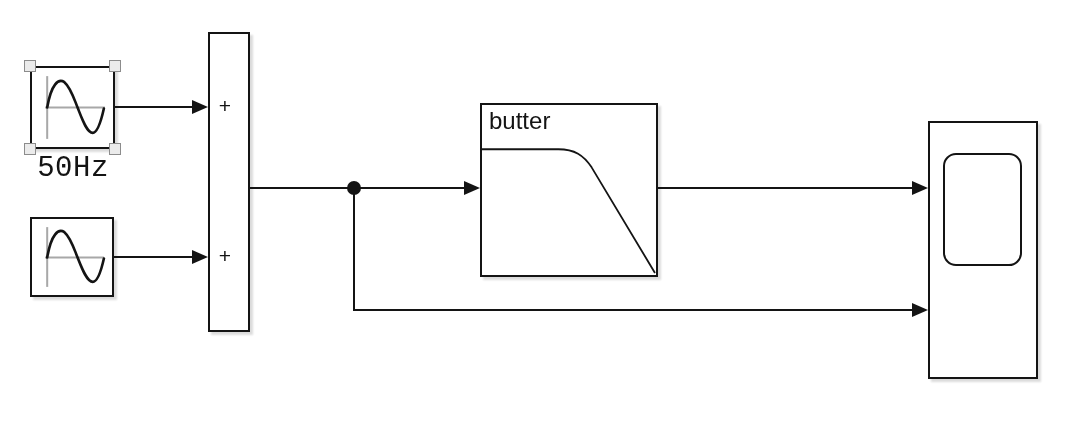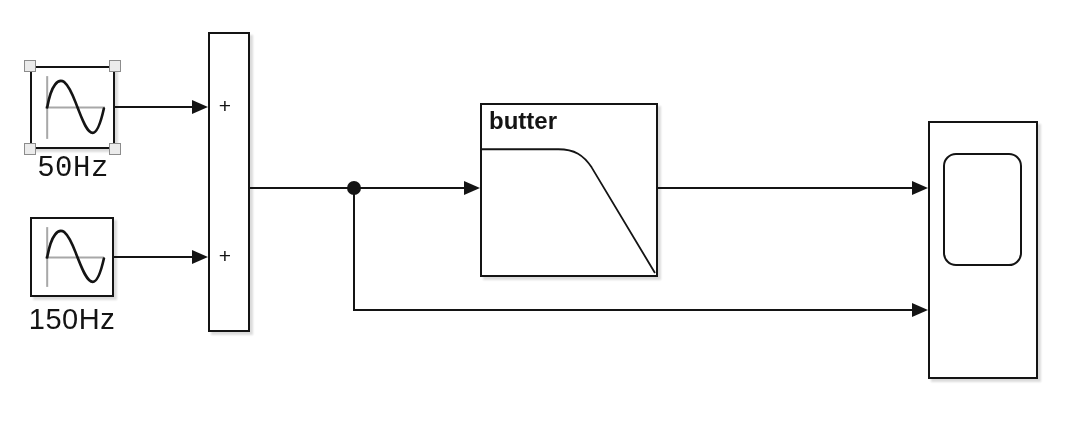--- a/index.html
+++ b/index.html
@@ -20,21 +20,21 @@
   .block-label{
     position:absolute; text-align:center; color:var(--text,#141414);
     font-size:29px; line-height:30px; letter-spacing:0.5px;
   }
   .port-plus{
     position:absolute; width:32px; text-align:center; color:var(--text,#141414);
     font-size:21px; line-height:20px; font-weight:400;
   }
   .filter-name{
     position:absolute; top:1px; left:7px; color:var(--text,#141414);
-    font-size:24px; line-height:30px;font-weight:bold;
+    font-size:24px; line-height:30px;
   }
   .scope-screen{
     position:absolute; box-sizing:border-box; left:13px; top:30px;
     width:79px; height:113px; border:2.5px solid var(--block-border,#141414);
     border-radius:13px; background:#ffffff;
   }
   .wire{position:absolute; background:var(--wire,#141414);}
   .arrow{
     position:absolute; width:0; height:0;
     border-top:7px solid transparent; border-bottom:7px solid transparent;
@@ -72,21 +72,20 @@
   </div>
   <div class="block-label" style="left:18px; top:154px; width:110px;font-family:Liberation Mono, monospace;">50Hz</div>
 
   <div class="block" style="left:30px; top:217px; width:84px; height:80px;">
     <svg viewBox="0 0 79 75" width="100%" height="100%" preserveAspectRatio="none">
       <line class="axis" x1="15" y1="8" x2="15" y2="67"></line>
       <line class="axis" x1="13" y1="38" x2="71" y2="38"></line>
       <path class="curve" d="M15,38 C19,15 26,9 32,13 C38,18 41,28 45,38 C49,48 54,62 60,62 C65,62 69,48 71,39"></path>
     </svg>
   </div>
-  <div class="block-label" style="left:17px; top:304px; width:110px;">150Hz</div>
 
   <div class="block" style="left:208px; top:32px; width:42px; height:300px;">
     <span class="port-plus" style="left:-1px; top:62px;">+</span>
     <span class="port-plus" style="left:-1px; top:212px;">+</span>
   </div>
 
   <div class="block" style="left:480px; top:103px; width:178px; height:174px;">
     <svg viewBox="0 0 173 169" width="100%" height="100%" preserveAspectRatio="none">
       <path class="resp" d="M0,44 L76,44 C92,44 101,50 109,62 L172,167"></path>
     </svg>

